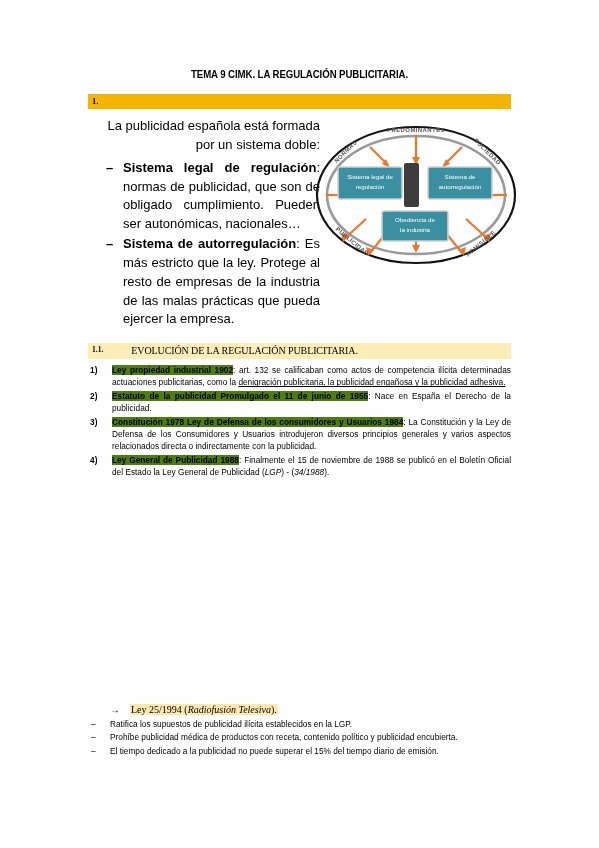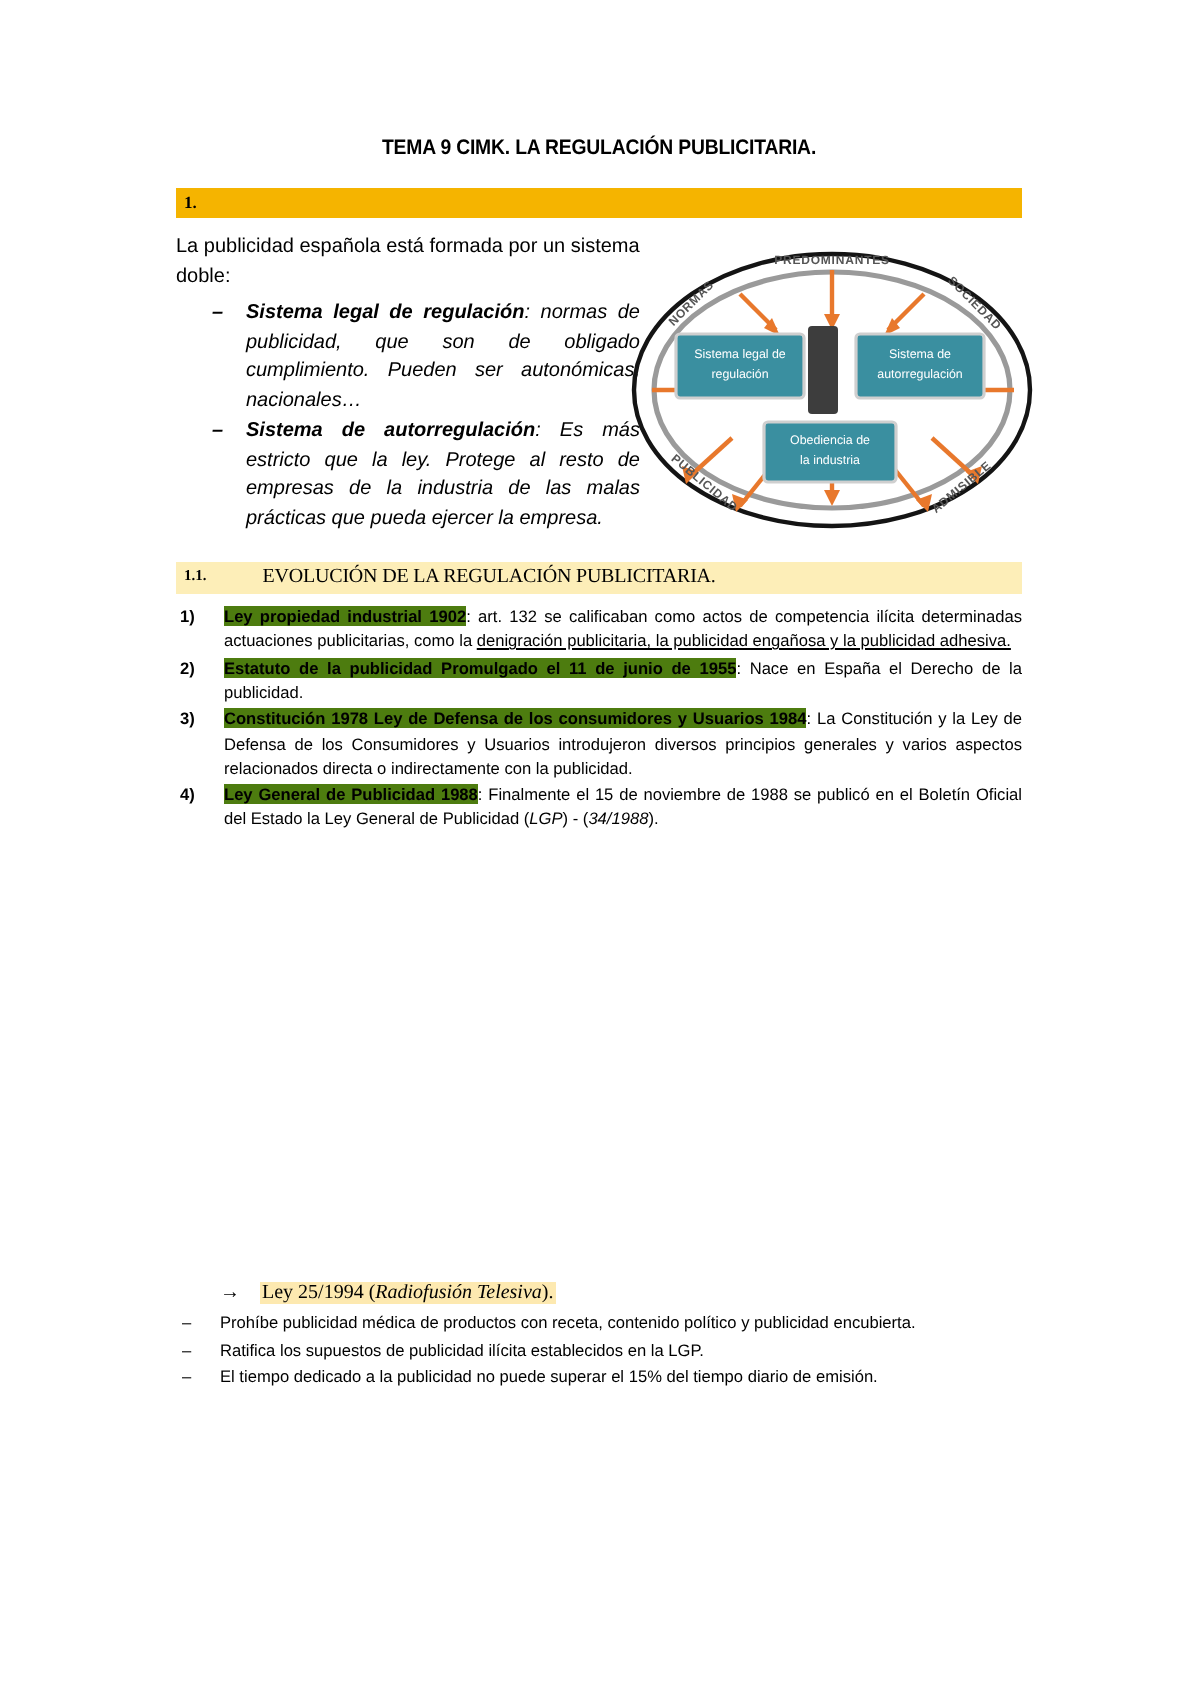--- a/index.html
+++ b/index.html
@@ -35,31 +35,30 @@
   .h1-num { font-family: "Liberation Serif", serif; font-weight: bold; font-size: 8.5px; }
   .h1-txt {
     font-family: "Liberation Serif", serif;
     font-weight: bold;
     font-size: 10.5px;
     letter-spacing: -0.2px;
   }
 
   .body-cols { position: relative; margin: 8px 88px 0 88px; }
 
-  .intro { font-size: 10px; line-height: 1.45; width: 232px; }
+  .intro { font-size: 13px; line-height: 1.45; width: 232px; text-align: right; }
 
   ul.dashlist { list-style: none; margin: 4px 0 0 0; padding: 0 0 0 18px; width: 232px; }
   ul.dashlist > li {
     position: relative;
     padding-left: 17px;
-    font-size: 10px;
+    font-size: 13px;
     line-height: 1.45;
     text-align: justify;
     margin-bottom: 1px;
-    font-style: italic;
   }
   ul.dashlist > li:before {
     content: "\2013";
     position: absolute;
     left: 0; top: 0;
     font-weight: bold;
   }
   .b { font-weight: bold; }
 
   
@@ -274,18 +273,18 @@
     </div>
 
   </div>
 
   <div class="arrow-head-line">
     <span class="glyph">→</span>
     <span class="hl2"><span>Ley 25/1994 (</span><span class="it">Radiofusión Telesiva</span><span>).</span></span>
   </div>
 
   <ul class="dashlist2">
+    <li>Ratifica los supuestos de publicidad ilícita establecidos en la LGP.</li>
     <li>Prohíbe publicidad médica de productos con receta, contenido político y publicidad encubierta.</li>
-    <li>Ratifica los supuestos de publicidad ilícita establecidos en la LGP.</li>
     <li>El tiempo dedicado a la publicidad no puede superar el 15% del tiempo diario de emisión.</li>
   </ul>
 
 </div>
 
 </body></html>

